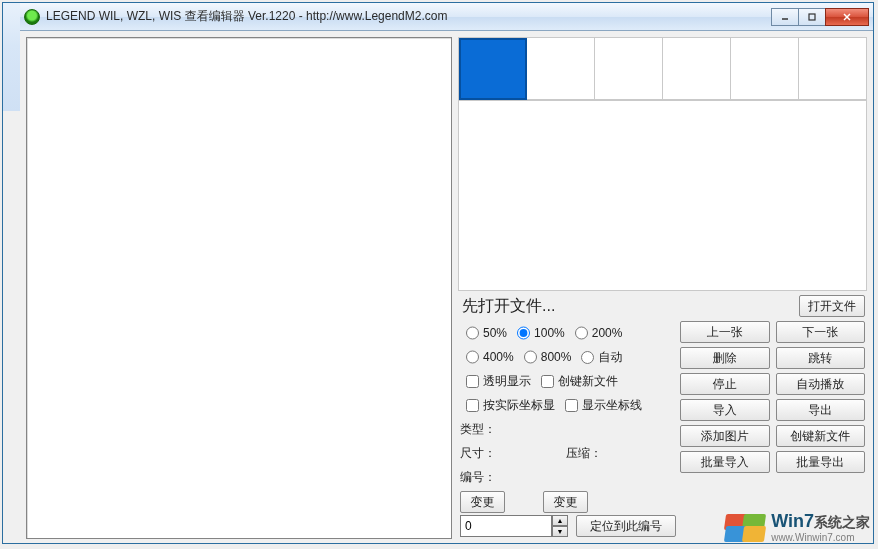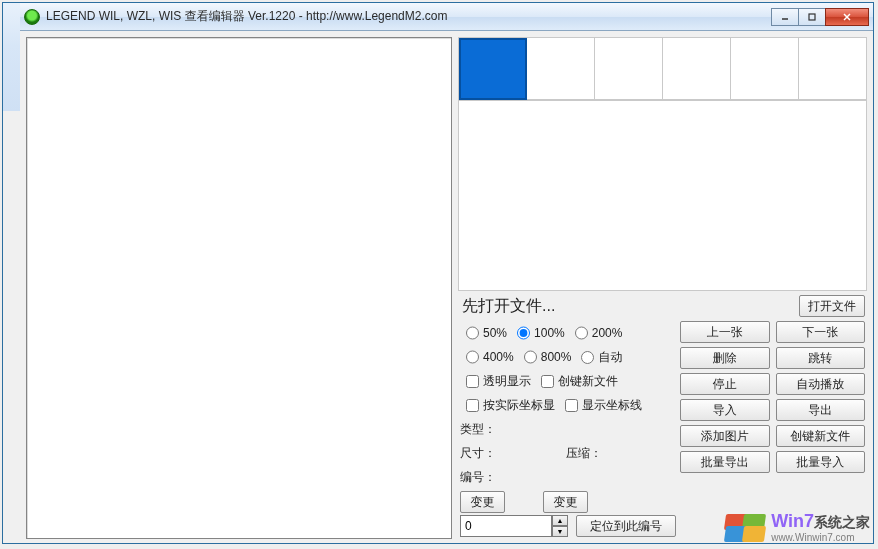--- a/index.html
+++ b/index.html
@@ -171,21 +171,21 @@
   }
   .watermark .flag {
     width: 40px; height:28px; position:relative;
   }
   .watermark .flag div { position:absolute; width:22px; height:16px; border-radius:2px; }
   .watermark .flag .r{ background:#e04a2c; left:0; top:0; transform:skewX(-8deg);}
   .watermark .flag .g{ background:#6fb52e; left:18px; top:0; transform:skewX(-8deg);}
   .watermark .flag .b{ background:#2e8ed6; left:0; top:12px; transform:skewX(-8deg);}
   .watermark .flag .y{ background:#f0b02c; left:18px; top:12px; transform:skewX(-8deg);}
   .watermark .t1 { font-size:18px; font-weight:bold;}
-  .watermark .t1 .a{ color:#8b5cf6;}
+  .watermark .t1 .a{ color:#0c4a6e;}
   .watermark .blk { line-height:1.1;}
   .watermark .t2{ font-size:14px; color:#444; font-weight:bold;}
   .watermark .t3{ font-size:10px; color:#777;}
 </style>
 </head>
 <body>
 
 <div class="window">
   <div class="titlebar">
     <div class="icon"></div>
@@ -323,22 +323,22 @@
             </div>
             <div class="btnrow">
               <div class="btn">导入</div>
               <div class="btn">导出</div>
             </div>
             <div class="btnrow">
               <div class="btn">添加图片</div>
               <div class="btn">创键新文件</div>
             </div>
             <div class="btnrow">
+              <div class="btn">批量导入</div>
               <div class="btn">批量导出</div>
-              <div class="btn">批量导入</div>
             </div>
           </div>
         </div>
       </div>
     </div>
   </div>
 </div>
 
 <div class="watermark">
   <div class="flag">

